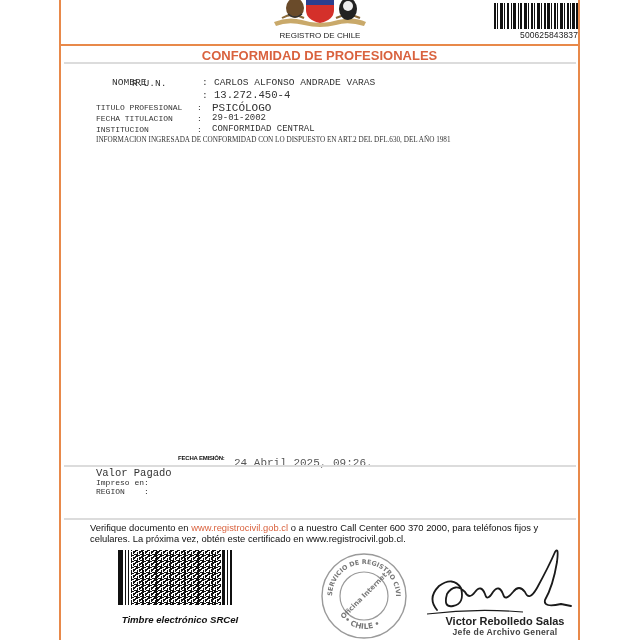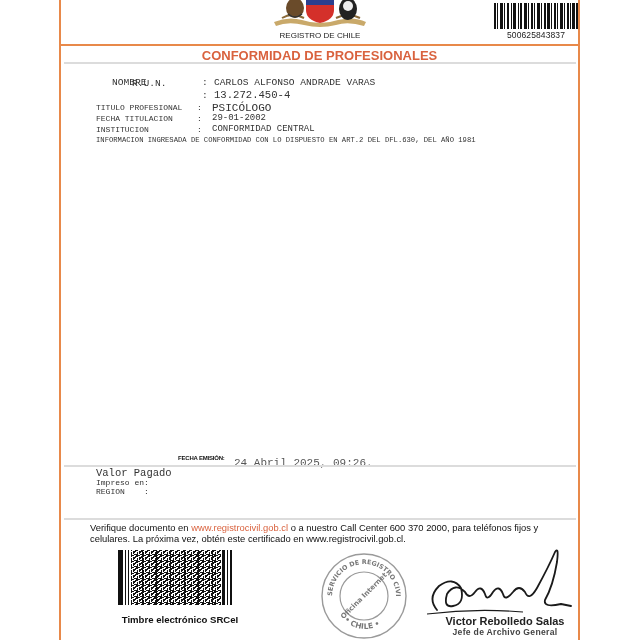--- a/index.html
+++ b/index.html
@@ -4,32 +4,32 @@
   <style>
     html, body { margin: 0; padding: 0; background: #ffffff; }
     body { width: 640px; height: 640px; position: relative; overflow: hidden; font-family: "Liberation Sans", sans-serif; }
     .vborder { position: absolute; top: 0; width: 2px; height: 640px; background: #e8894a; }
     .vb-left { left: 59px; }
     .vb-right { left: 578px; }
     .hborder { position: absolute; left: 59px; width: 521px; height: 2px; background: #e8894a; top: 44px; }
     .coat { position: absolute; left: 268px; top: 0; width: 104px; height: 28px; }
     .republica { position: absolute; left: 260px; top: 31px; width: 120px; text-align: center; font-size: 8px; color: #222; }
     .barcode-top { position: absolute; left: 494px; top: 3px; width: 84px; height: 26px; }
-    .barcode-num { position: absolute; left: 494px; top: 30px; width: 84px; text-align: center; font-size: 8.5px; color: #222; letter-spacing: 0.1px; }
+    .barcode-num { position: absolute; left: 494px; top: 30px; width: 84px; text-align: right; font-size: 8.5px; color: #222; letter-spacing: 0.1px; }
     .cert-title { position: absolute; left: 61px; width: 517px; top: 48px; text-align: center; font-size: 13px; font-weight: bold; color: #d9623e; }
     .gray-rule { position: absolute; left: 64px; width: 512px; height: 2px; background: #dcdcdc; }
     .mono { font-family: "Liberation Mono", "DejaVu Sans Mono", monospace; color: #333; white-space: pre; position: absolute; }
     .f-big { font-size: 9.6px; }
     .f-small { font-size: 8px; }
     .fecha-label { position: absolute; left: 178px; top: 455px; font-size: 6px; font-weight: bold; color: #111; letter-spacing: -0.2px; }
     .fecha-val { left: 234px; top: 457px; font-size: 11px; color: #555; }
     .verify { position: absolute; left: 90px; top: 522px; width: 480px; font-size: 9.4px; line-height: 11px; color: #111; }
     .verify .link { color: #d9623e; }
     .pdf417 { position: absolute; left: 118px; top: 550px; width: 116px; height: 55px; }
-    .timbre { position: absolute; left: 100px; top: 614px; width: 160px; text-align: center; font-size: 9.6px; font-weight: bold; color: #111; }
+    .timbre { position: absolute; left: 100px; top: 614px; width: 160px; text-align: center; font-size: 9.6px; font-weight: bold; color: #111; font-style: italic; }
     .seal { position: absolute; left: 318px; top: 550px; width: 92px; height: 90px; }
     .signature { position: absolute; left: 425px; top: 548px; width: 150px; height: 70px; }
     .signer-name { position: absolute; left: 420px; top: 615px; width: 170px; text-align: center; font-size: 11px; font-weight: bold; color: #222; }
     .signer-role { position: absolute; left: 420px; top: 627px; width: 170px; text-align: center; font-size: 8.6px; font-weight: bold; color: #444; letter-spacing: 0.3px; }
   </style>
 </head>
 <body>
 
 <div class="vborder vb-left"></div>
 <div class="vborder vb-right"></div>
@@ -96,21 +96,21 @@
 <div class="mono f-small" style="left:212px; top:102px; font-size:11px;">PSICÓLOGO</div>
 
 <div class="mono f-small" style="left:96px; top:114px;">FECHA TITULACION</div>
 <div class="mono f-small" style="left:197px; top:114px;">:</div>
 <div class="mono f-small" style="left:212px; top:113px; font-size:9px;">29-01-2002</div>
 
 <div class="mono f-small" style="left:96px; top:125px;">INSTITUCION</div>
 <div class="mono f-small" style="left:197px; top:125px;">:</div>
 <div class="mono f-small" style="left:212px; top:124px; font-size:9px;">CONFORMIDAD CENTRAL</div>
 
-<div class="mono" style="left:96px; top:136px; font-size:7.2px;">INFORMACION INGRESADA DE CONFORMIDAD CON LO DISPUESTO EN ART.2 DEL DFL.630, DEL AÑO 1981</div>
+<div class="mono" style="left:96px; top:136px; font-size:7.2px;font-family:Liberation Serif, serif;">INFORMACION INGRESADA DE CONFORMIDAD CON LO DISPUESTO EN ART.2 DEL DFL.630, DEL AÑO 1981</div>
 
 <div class="fecha-label">FECHA EMISIÓN:</div>
 <div class="mono fecha-val">24 Abril 2025, 09:26.</div>
 <div class="gray-rule" style="top:465px;"></div>
 
 <div class="mono" style="left:96px; top:467px; font-size:10.5px;">Valor Pagado</div>
 <div class="mono" style="left:96px; top:478px; font-size:8px;">Impreso en:</div>
 <div class="mono" style="left:96px; top:487px; font-size:8px;">REGION    :</div>
 
 <div class="gray-rule" style="top:518px;"></div>

